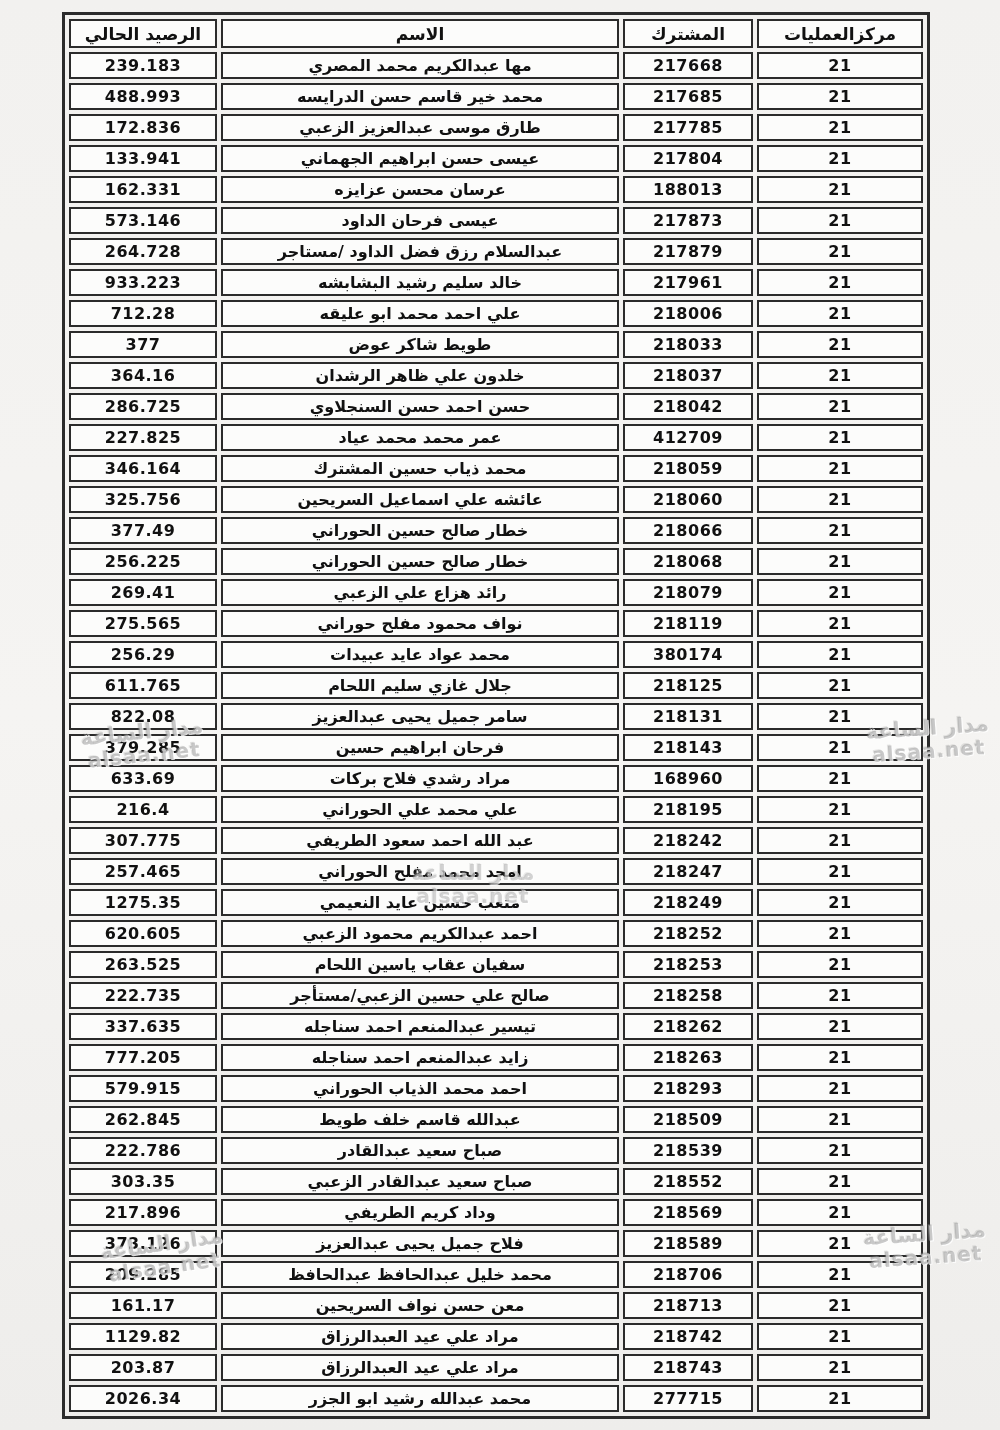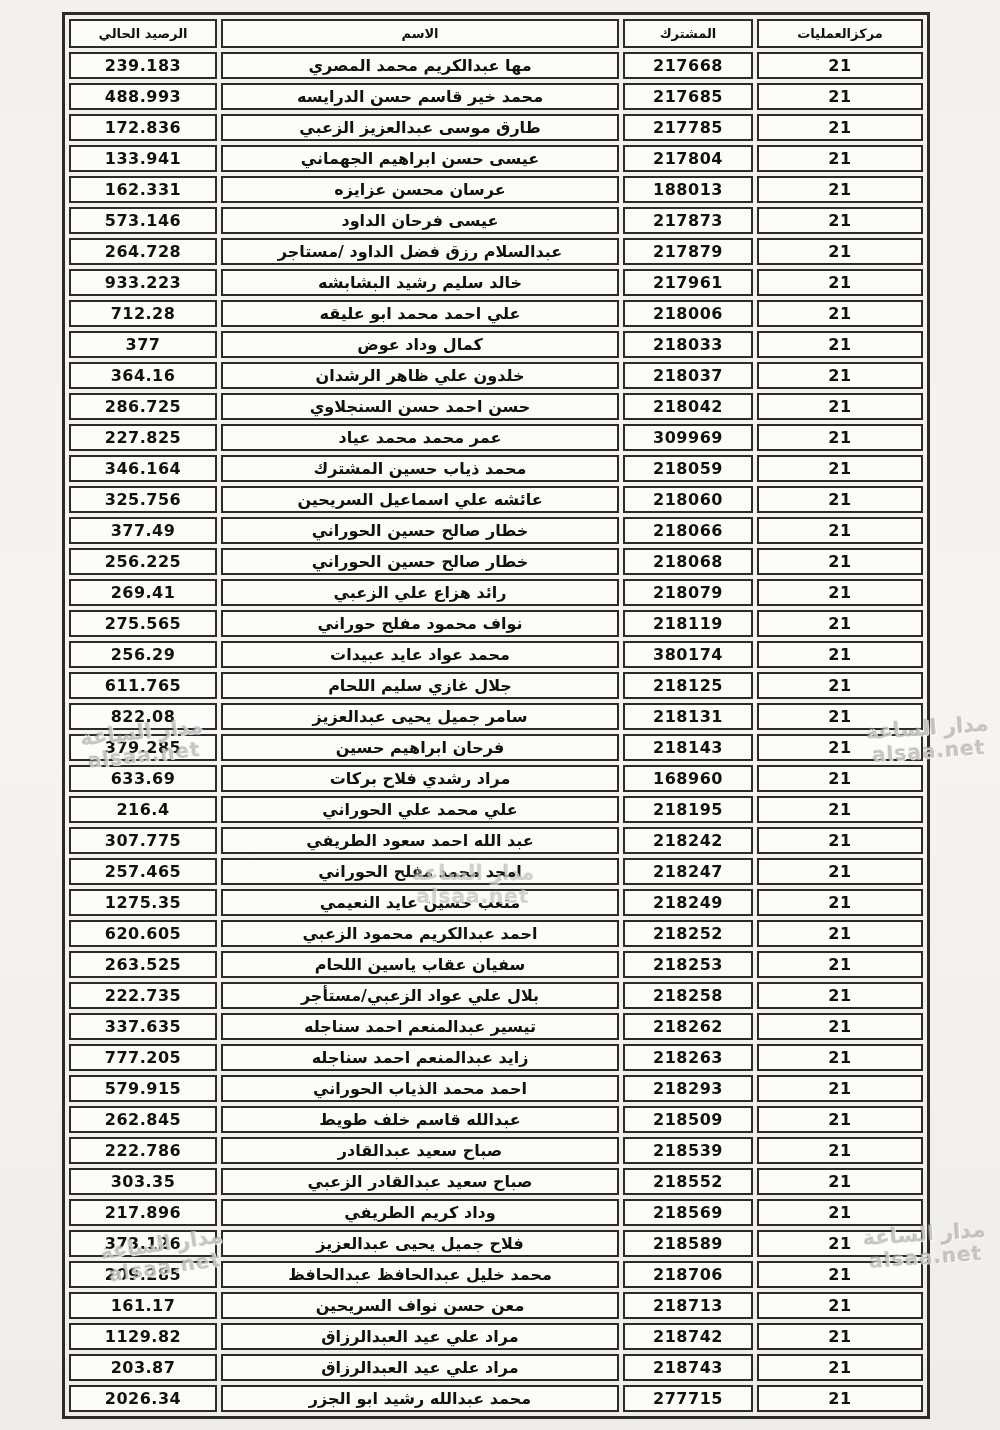--- a/index.html
+++ b/index.html
@@ -28,21 +28,21 @@
     background:#fcfcfb;
     box-sizing:border-box;
     padding:0 6px;
     text-align:center;
     vertical-align:middle;
     font-weight:bold;
     color:#111;
     white-space:nowrap;
     overflow:hidden;
   }
-  th{height:29px;font-size:13px;}
+  th{height:29px;font-size:17px;}
   td{height:27px;font-size:16px;}
   col.c-center{width:166px;}
   col.c-subscriber{width:130px;}
   col.c-name{width:398px;}
   col.c-balance{width:148px;}
   td.num{font-size:16px;letter-spacing:0.5px;}
   .watermark{
     position:absolute;
     text-align:center;
     color:rgba(158,158,158,0.55);
@@ -140,41 +140,41 @@
     <tr>
       <td class="num">21</td>
       <td class="num">218006</td>
       <td>علي احمد محمد ابو عليقه</td>
       <td class="num">712.28</td>
     </tr>
 
     <tr>
       <td class="num">21</td>
       <td class="num">218033</td>
-      <td>كمال وداد عوض</td>
+      <td>طويط شاكر عوض</td>
       <td class="num">377</td>
     </tr>
 
     <tr>
       <td class="num">21</td>
       <td class="num">218037</td>
       <td>خلدون علي ظاهر الرشدان</td>
       <td class="num">364.16</td>
     </tr>
 
     <tr>
       <td class="num">21</td>
       <td class="num">218042</td>
       <td>حسن احمد حسن السنجلاوي</td>
       <td class="num">286.725</td>
     </tr>
 
     <tr>
       <td class="num">21</td>
-      <td class="num">309969</td>
+      <td class="num">412709</td>
       <td>عمر محمد محمد عياد</td>
       <td class="num">227.825</td>
     </tr>
 
     <tr>
       <td class="num">21</td>
       <td class="num">218059</td>
       <td>محمد ذياب حسين المشترك</td>
       <td class="num">346.164</td>
     </tr>
@@ -287,21 +287,21 @@
     <tr>
       <td class="num">21</td>
       <td class="num">218253</td>
       <td>سفيان عقاب ياسين اللحام</td>
       <td class="num">263.525</td>
     </tr>
 
     <tr>
       <td class="num">21</td>
       <td class="num">218258</td>
-      <td>بلال علي عواد الزعبي/مستأجر</td>
+      <td>صالح علي حسين الزعبي/مستأجر</td>
       <td class="num">222.735</td>
     </tr>
 
     <tr>
       <td class="num">21</td>
       <td class="num">218262</td>
       <td>تيسير عبدالمنعم احمد سناجله</td>
       <td class="num">337.635</td>
     </tr>
 

